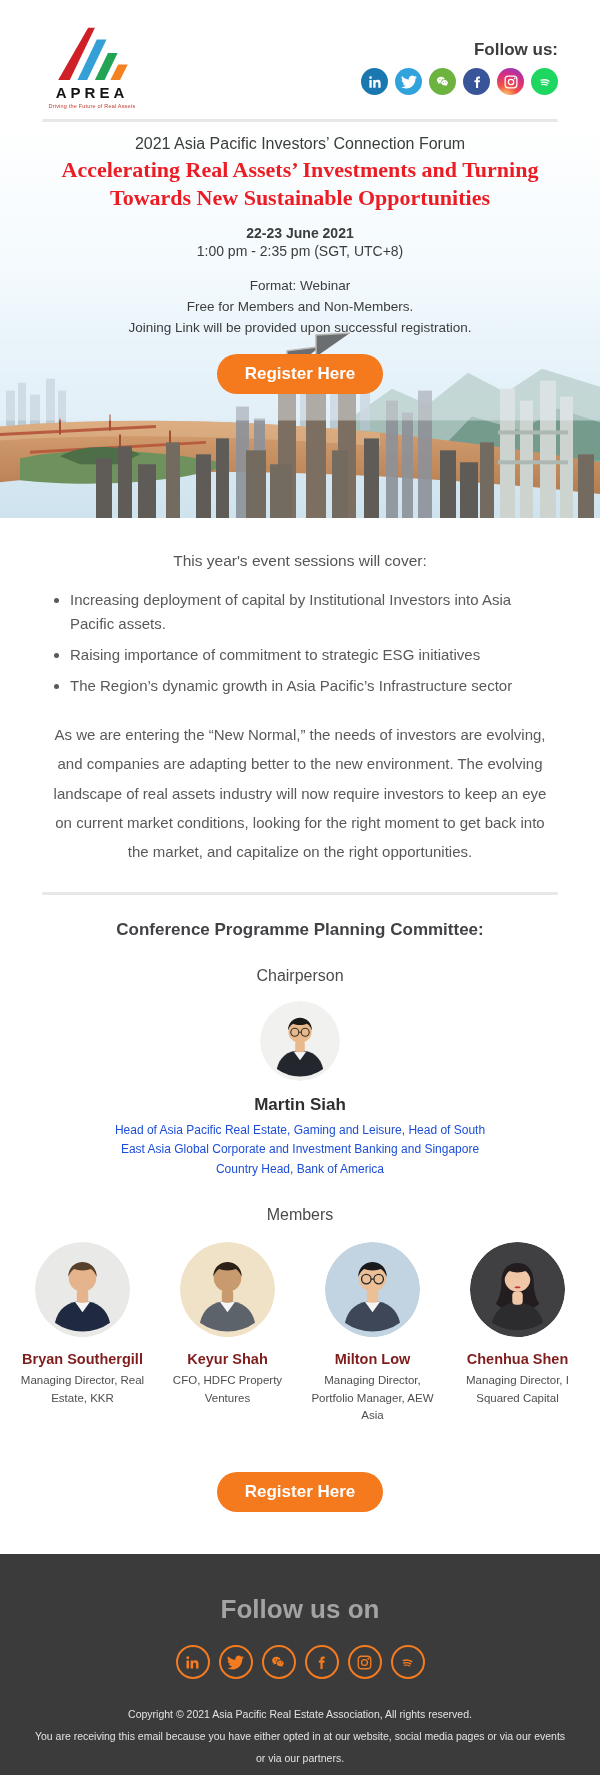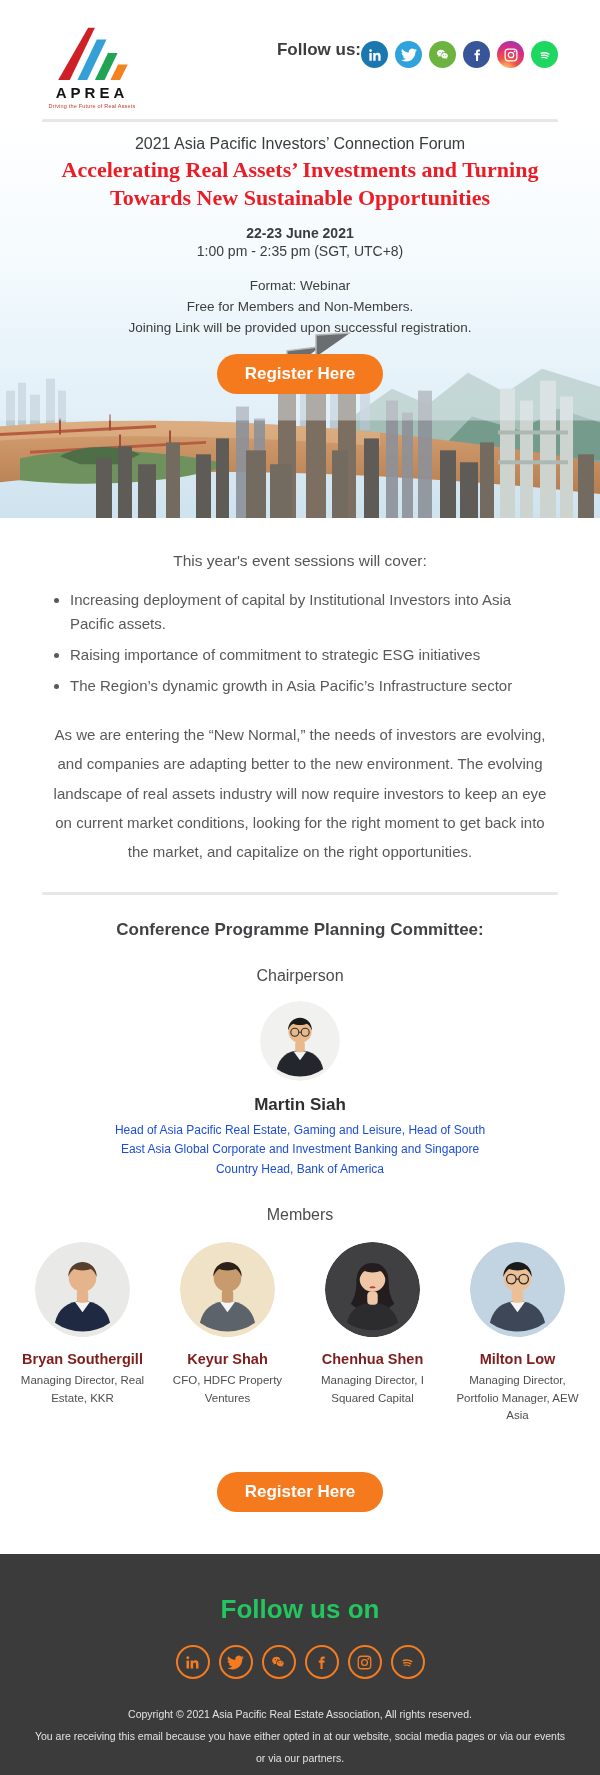--- a/index.html
+++ b/index.html
@@ -5,21 +5,21 @@
   html,body{margin:0;padding:0;background:#ffffff;}
   body{font-family:"Liberation Sans", sans-serif;color:#58595b;}
   .page{width:600px;margin:0 auto;background:#fff;overflow:hidden;}
 
   
   .hdr{display:flex;justify-content:space-between;align-items:flex-start;padding:24px 42px 10px 44px;}
   .logo{display:flex;flex-direction:column;align-items:center;width:96px;}
   .logo svg{display:block;}
   .logo .brand{font-weight:bold;font-size:15px;letter-spacing:4px;color:#141414;margin-top:2px;}
   .logo .tagline{font-size:5.5px;color:#c43b2e;letter-spacing:.2px;margin-top:2px;white-space:nowrap;}
-  .follow{display:flex;align-items:flex-end;margin-top:16px;}
+  .follow{display:flex;flex-direction:column;align-items:flex-end;margin-top:16px;}
   .follow-label{font-weight:bold;font-size:17px;color:#3d3d3d;margin-bottom:8px;}
   .soc-row{display:flex;gap:7px;}
   .s-circle{width:27px;height:27px;border-radius:50%;display:flex;align-items:center;justify-content:center;color:#fff;}
   .s-circle svg{width:16px;height:16px;display:block;}
   .s-circle.ig{background-image:radial-gradient(circle at 30% 110%,#fed373 5%,#f15245 35%,#d92e7f 65%,#9b36b7 88%,#515ecf);}
 
   .divider{height:3px;background:#e7e7e7;margin:0 42px;border-radius:2px;}
 
   
   .hero{position:relative;height:396px;border-radius:21px;}
@@ -52,21 +52,21 @@
   .chair-title{font-size:12px;line-height:1.6;color:#1d4ed8;width:392px;margin:6px auto 0;}
   .members-row{display:flex;justify-content:center;gap:10px;width:580px;margin:18px auto 0;}
   .member-card{width:135px;}
   .member-avatar{width:95px;height:95px;}
   .member-name{font-weight:bold;font-size:14.5px;color:#7f1d1d;margin-top:14px;}
   .member-title{font-size:11.5px;line-height:1.55;color:#4d4e50;margin-top:5px;}
   .register2-wrap{text-align:center;margin-top:32px;padding-bottom:42px;}
 
   
   .footer{padding:40px 30px 55px;text-align:center;}
-  .footer-heading{color:#22c55e;font-weight:bold;font-size:26px;}
+  .footer-heading{color:#a3a3a3;font-weight:bold;font-size:26px;}
   .footer .soc-row{justify-content:center;gap:9px;margin-top:20px;}
   .o-circle{width:30px;height:30px;border-radius:50%;border:2px solid;display:flex;align-items:center;justify-content:center;background:transparent;}
   .o-circle svg{width:17px;height:17px;display:block;}
   .f-small{font-size:10.5px;line-height:2.1;color:#e2e2e2;margin-top:24px;}
   .f-small.tight{margin-top:0;}
 </style>
 </head>
 <body>
 
 <svg width="0" height="0" style="position:absolute" aria-hidden="true">
@@ -330,53 +330,53 @@
             <path d="M35 37c0-10 7-16 15-16s15 6 15 16c0 0-2.5-7-6.5-8.5-3.5 2-13.5 2-17 0-4 1.5-6.5 8.5-6.5 8.5z" fill="#2c2119"></path>
           </svg>
         </span>
         <div class="member-name">Keyur Shah</div>
         <div class="member-title">CFO, HDFC Property Ventures</div>
       </div>
 
       <div class="member-card">
         <span class="avatar member-avatar">
           <svg viewBox="0 0 100 100">
-            <circle cx="50" cy="50" r="50" fill="#404043"></circle>
-            <path d="M33 42c0-13 7-20 17-20s17 7 17 20c0 9 2 17 6 23-7 6-12 7-17 7l-6-.5-6 .5c-5 0-10-1-17-7 4-6 6-14 6-23z" fill="#241d1f"></path>
-            <path d="M50 64c-14 0-24 8-27 21a50 50 0 0 0 54 0c-3-13-13-21-27-21z" fill="#2c2c2f"></path>
-            <rect x="44.5" y="52" width="11" height="14" rx="4" fill="#efc6a6"></rect>
-            <circle cx="50" cy="39" r="13.5" fill="#efc6a6"></circle>
-            <path d="M36 40c0-11 6-17 14-17s14 6 14 17c0 0-2-8-6-9.5-3 2-13 2-16 0-4 1.5-6 9.5-6 9.5z" fill="#241d1f"></path>
-            <path d="M46.5 47.5c1 .9 2.2 1.3 3.5 1.3s2.5-.4 3.5-1.3c-1-.5-2.2-.8-3.5-.8s-2.5.3-3.5.8z" fill="#c13a3a"></path>
-          </svg>
-        </span>
-        <div class="member-name">Chenhua Shen</div>
-        <div class="member-title">Managing Director, I Squared Capital</div>
-      </div>
-
-      <div class="member-card">
-        <span class="avatar member-avatar">
-          <svg viewBox="0 0 100 100">
             <circle cx="50" cy="50" r="50" fill="#c2d4e1"></circle>
             <path d="M50 62c-16 0-26 9-29 23a50 50 0 0 0 58 0c-3-14-13-23-29-23z" fill="#3d4757"></path>
             <path d="M42 63l8 11 8-11z" fill="#f5f5f5"></path>
             <rect x="44" y="50" width="12" height="14" rx="4" fill="#ecc096"></rect>
             <circle cx="50" cy="38" r="14.5" fill="#ecc096"></circle>
             <path d="M35 37c0-10 7-16 15-16s15 6 15 16c0 0-2.5-7-6.5-8.5-3.5 2-13.5 2-17 0-4 1.5-6.5 8.5-6.5 8.5z" fill="#191a1c"></path>
             <g stroke="#2a2a2c" stroke-width="1.4" fill="none">
               <circle cx="43.5" cy="39" r="5"></circle>
                 <circle cx="56.5" cy="39" r="5"></circle>
                 <path d="M48.5 39h3"></path>
             </g>
           </svg>
         </span>
         <div class="member-name">Milton Low</div>
         <div class="member-title">Managing Director, Portfolio Manager, AEW Asia</div>
       </div>
 
+      <div class="member-card">
+        <span class="avatar member-avatar">
+          <svg viewBox="0 0 100 100">
+            <circle cx="50" cy="50" r="50" fill="#404043"></circle>
+            <path d="M33 42c0-13 7-20 17-20s17 7 17 20c0 9 2 17 6 23-7 6-12 7-17 7l-6-.5-6 .5c-5 0-10-1-17-7 4-6 6-14 6-23z" fill="#241d1f"></path>
+            <path d="M50 64c-14 0-24 8-27 21a50 50 0 0 0 54 0c-3-13-13-21-27-21z" fill="#2c2c2f"></path>
+            <rect x="44.5" y="52" width="11" height="14" rx="4" fill="#efc6a6"></rect>
+            <circle cx="50" cy="39" r="13.5" fill="#efc6a6"></circle>
+            <path d="M36 40c0-11 6-17 14-17s14 6 14 17c0 0-2-8-6-9.5-3 2-13 2-16 0-4 1.5-6 9.5-6 9.5z" fill="#241d1f"></path>
+            <path d="M46.5 47.5c1 .9 2.2 1.3 3.5 1.3s2.5-.4 3.5-1.3c-1-.5-2.2-.8-3.5-.8s-2.5.3-3.5.8z" fill="#c13a3a"></path>
+          </svg>
+        </span>
+        <div class="member-name">Chenhua Shen</div>
+        <div class="member-title">Managing Director, I Squared Capital</div>
+      </div>
+
     </div>
 
     <div class="register2-wrap">
       <button class="btn-register" style="background-color: rgb(245, 121, 29);">Register Here</button>
     </div>
   </div>
 
   <div class="footer" style="background-color: rgb(59, 59, 59);">
     <div class="footer-heading">Follow us on</div>
     <div class="soc-row">

